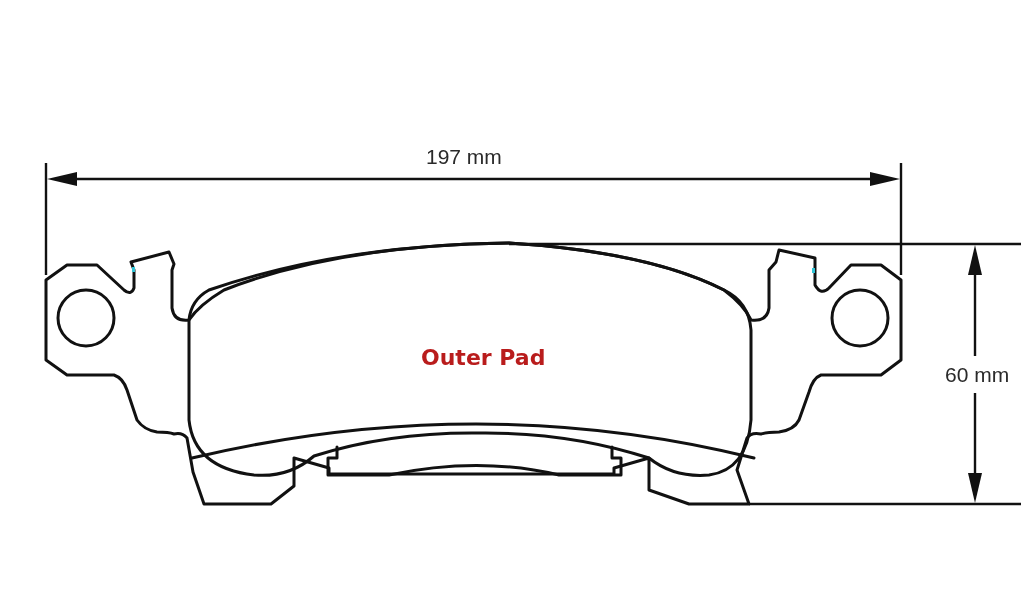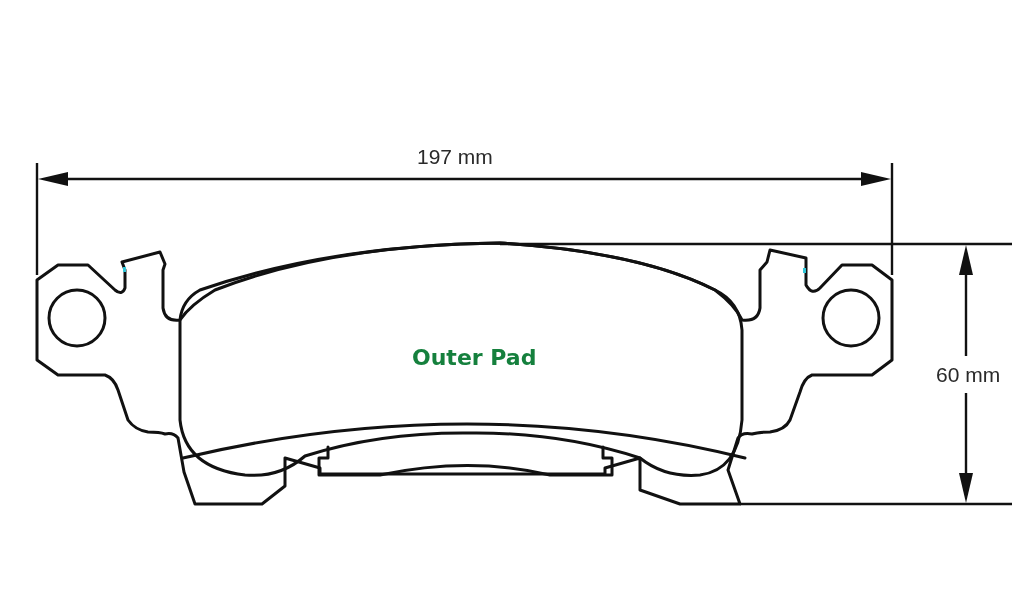--- a/index.html
+++ b/index.html
@@ -1,17 +1,17 @@
 <!DOCTYPE html>
 <html><head>
   <meta charset="utf-8">
   <style>
     html, body { margin: 0; padding: 0; background: #ffffff; }
     body { width: 1024px; height: 592px; position: relative; overflow: hidden; }
-    .canvas { position: absolute; left: 0; top: 0; width: 983px; height: 592px; }
+    .canvas { position: absolute; left: 9px; top: 0; width: 983px; height: 592px; }
     svg { position: absolute; left: 0; top: 0; }
     .outline { fill: none; stroke: #111111; stroke-width: 3; stroke-linejoin: round; stroke-linecap: round; }
     .dimline { fill: none; stroke: #111111; stroke-width: 2.4; }
     .arrow { fill: #111111; stroke: none; }
     .html-label { position: absolute; white-space: nowrap; }
   </style>
 </head>
 <body>
 
 <div class="canvas">
@@ -94,14 +94,14 @@
     <circle class="outline" cx="851" cy="318" r="28"></circle>
 
     <rect x="123" y="267" width="3" height="5" fill="#2ec4d6"></rect>
     <rect x="803" y="268" width="3" height="5" fill="#2ec4d6"></rect>
   </svg>
 
   <div class="html-label" style="left:417px; top:145px; font-family:'Liberation Sans', sans-serif; font-size:21px; color:#2a2a2a;">197 mm</div>
 
   <div class="html-label" style="left:924px; top:363px; font-family:'Liberation Sans', sans-serif; font-size:21px; color:#2a2a2a;margin-left:12px;">60 mm</div>
 
-  <div class="html-label" style="left:412px; top:345px; font-family:'DejaVu Sans', sans-serif; font-size:22px; font-weight:bold; color:#15803d;">Outer Pad</div>
+  <div class="html-label" style="left:412px; top:345px; font-family:'DejaVu Sans', sans-serif; font-size:22px; font-weight:bold; color:#b91c1c;">Outer Pad</div>
 </div>
 
 </body></html>

